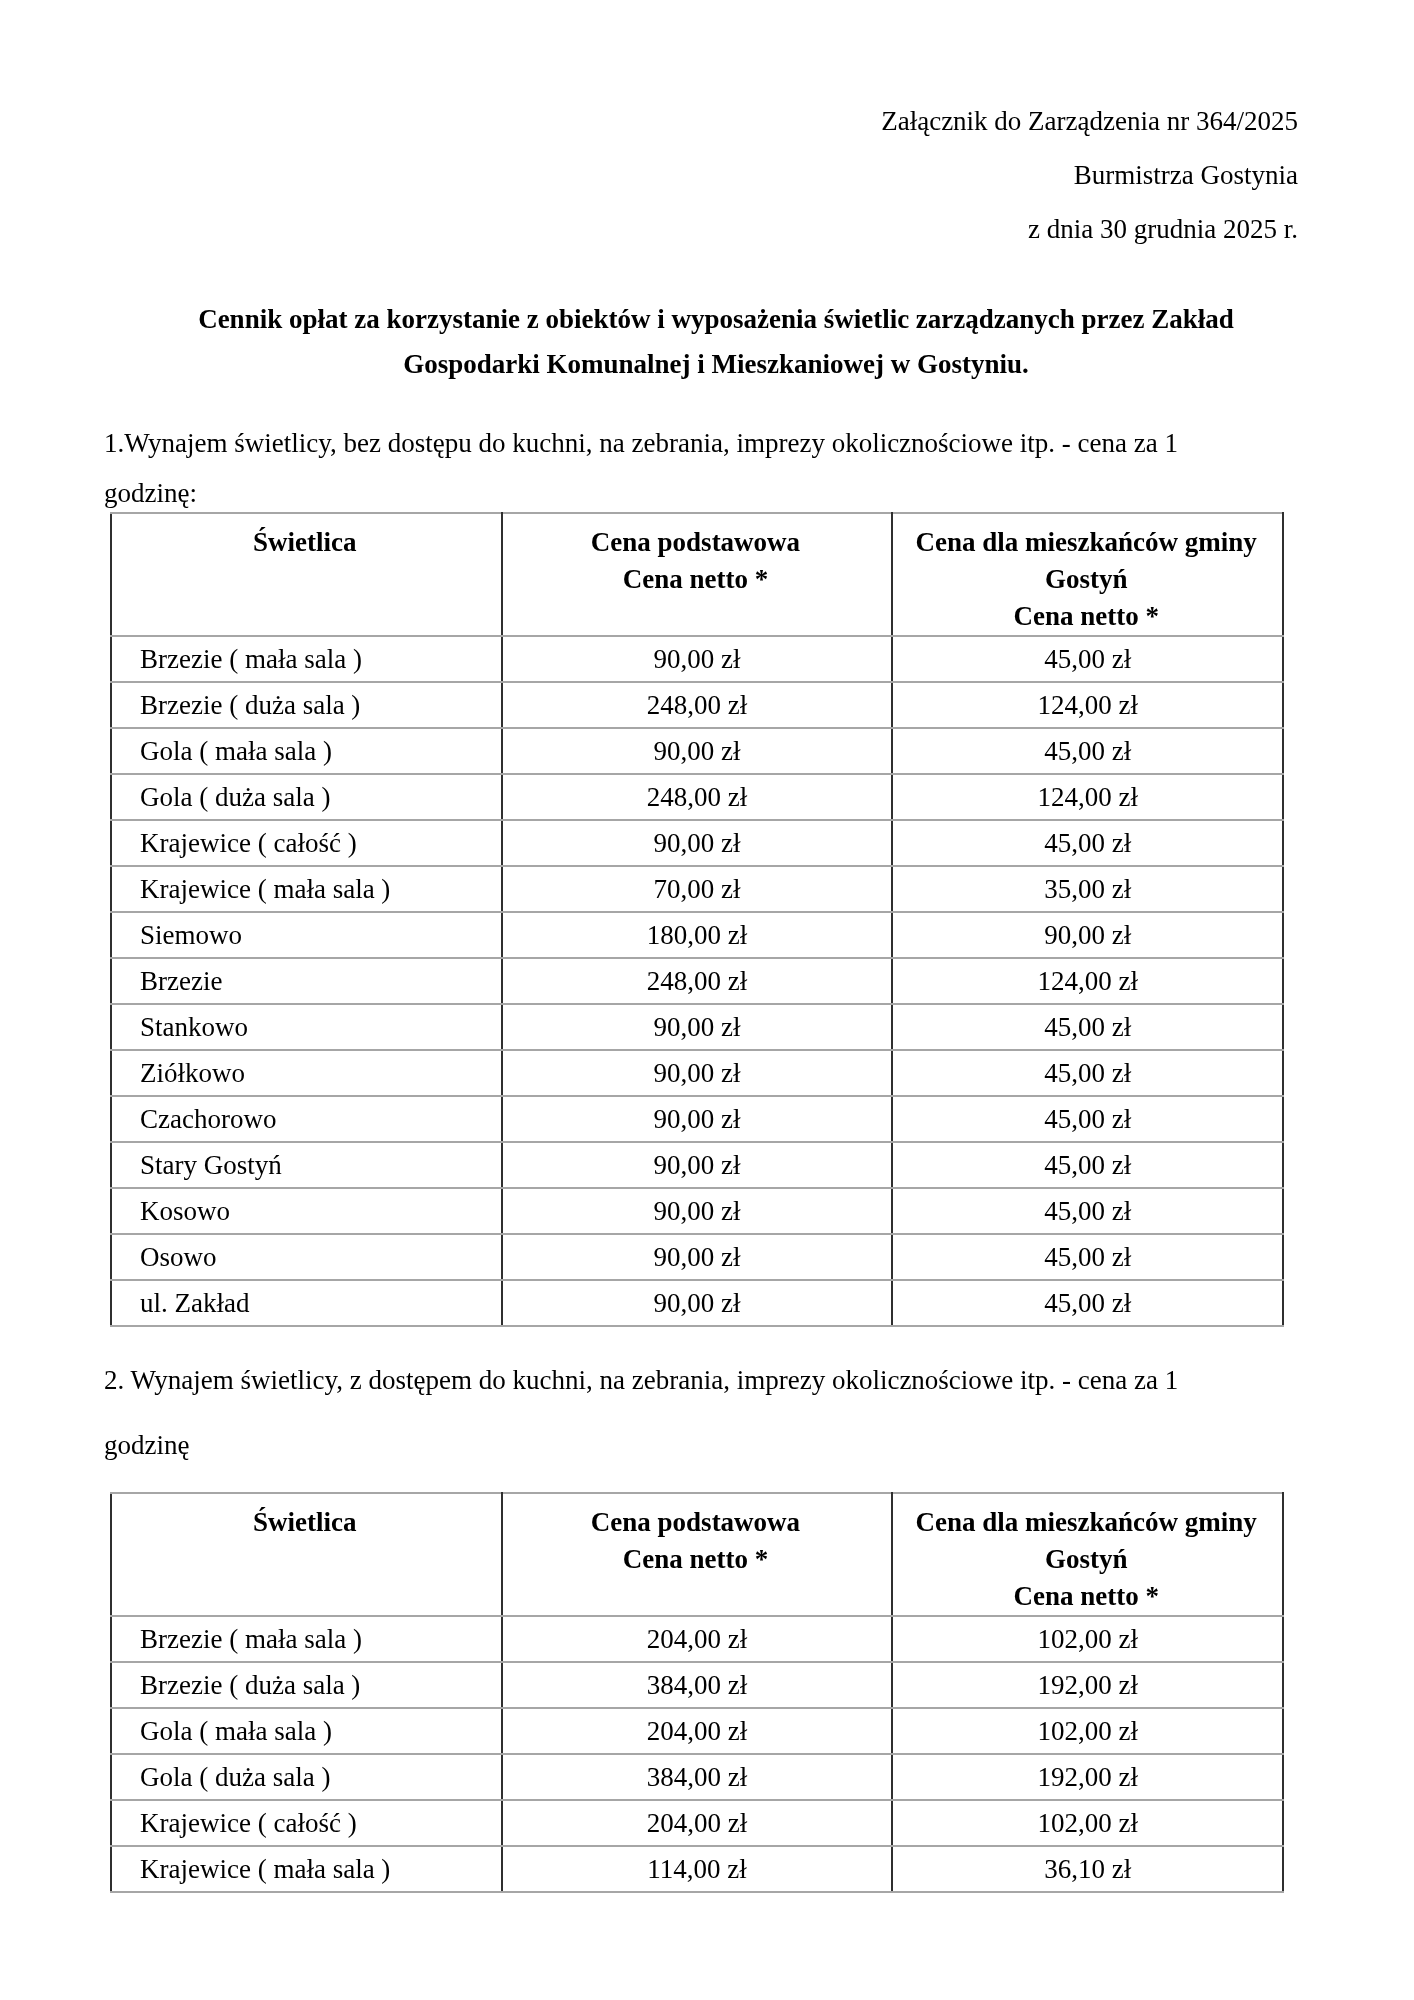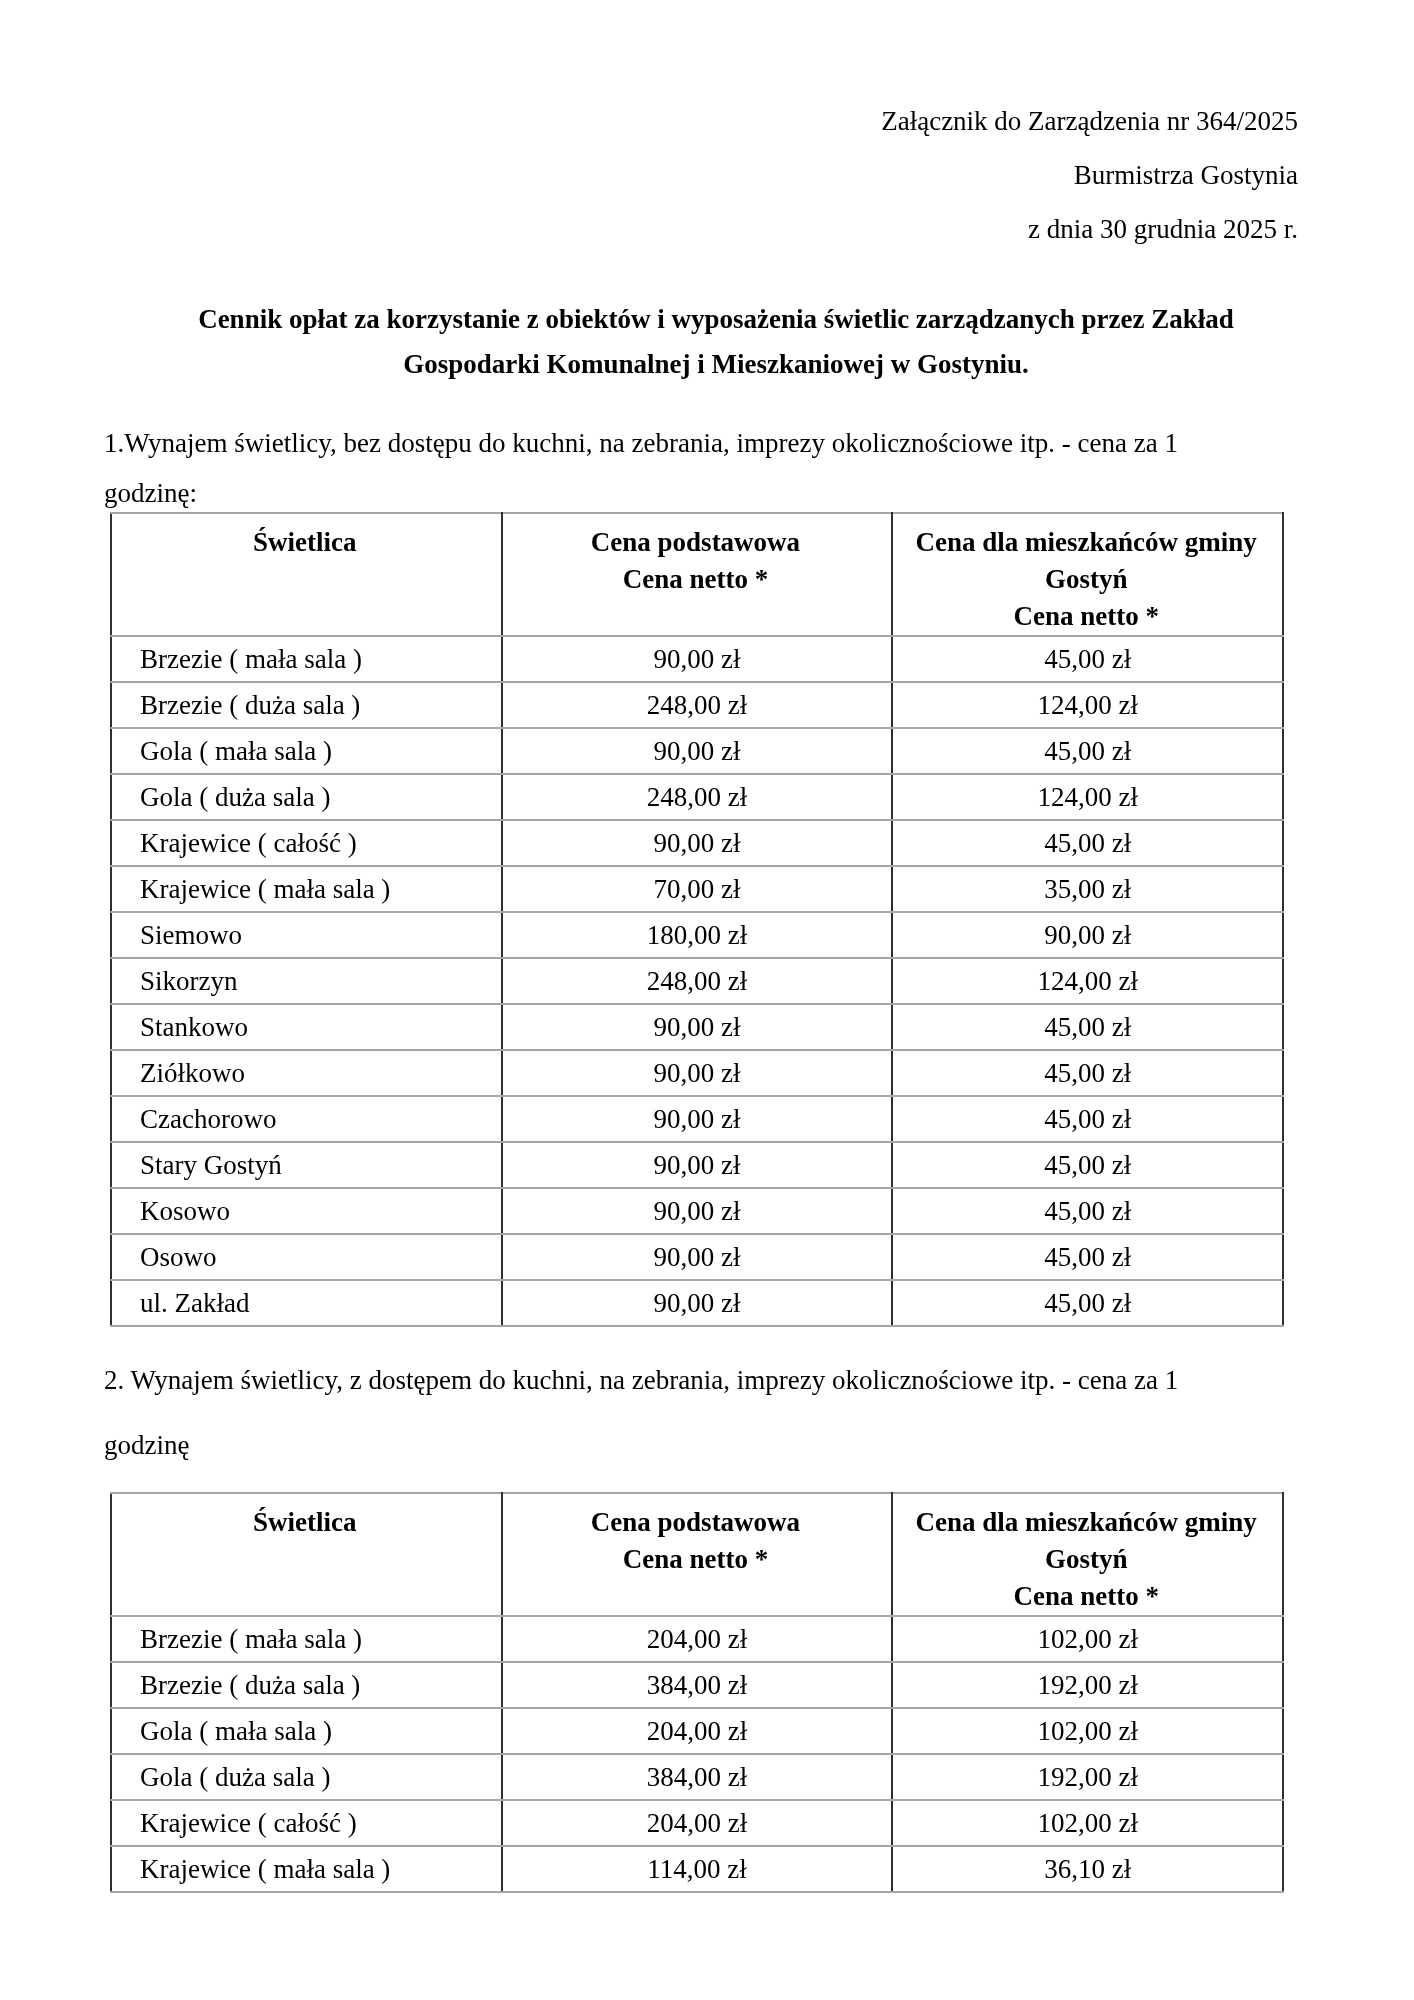--- a/index.html
+++ b/index.html
@@ -136,21 +136,21 @@
           <td class="c-name">Krajewice ( mała sala )</td>
           <td class="c-price">70,00 zł</td>
           <td class="c-price">35,00 zł</td>
         </tr>
         <tr>
           <td class="c-name">Siemowo</td>
           <td class="c-price">180,00 zł</td>
           <td class="c-price">90,00 zł</td>
         </tr>
         <tr>
-          <td class="c-name">Sikorzyn</td>
+          <td class="c-name">Brzezie</td>
           <td class="c-price">248,00 zł</td>
           <td class="c-price">124,00 zł</td>
         </tr>
         <tr>
           <td class="c-name">Stankowo</td>
           <td class="c-price">90,00 zł</td>
           <td class="c-price">45,00 zł</td>
         </tr>
         <tr>
           <td class="c-name">Ziółkowo</td>

